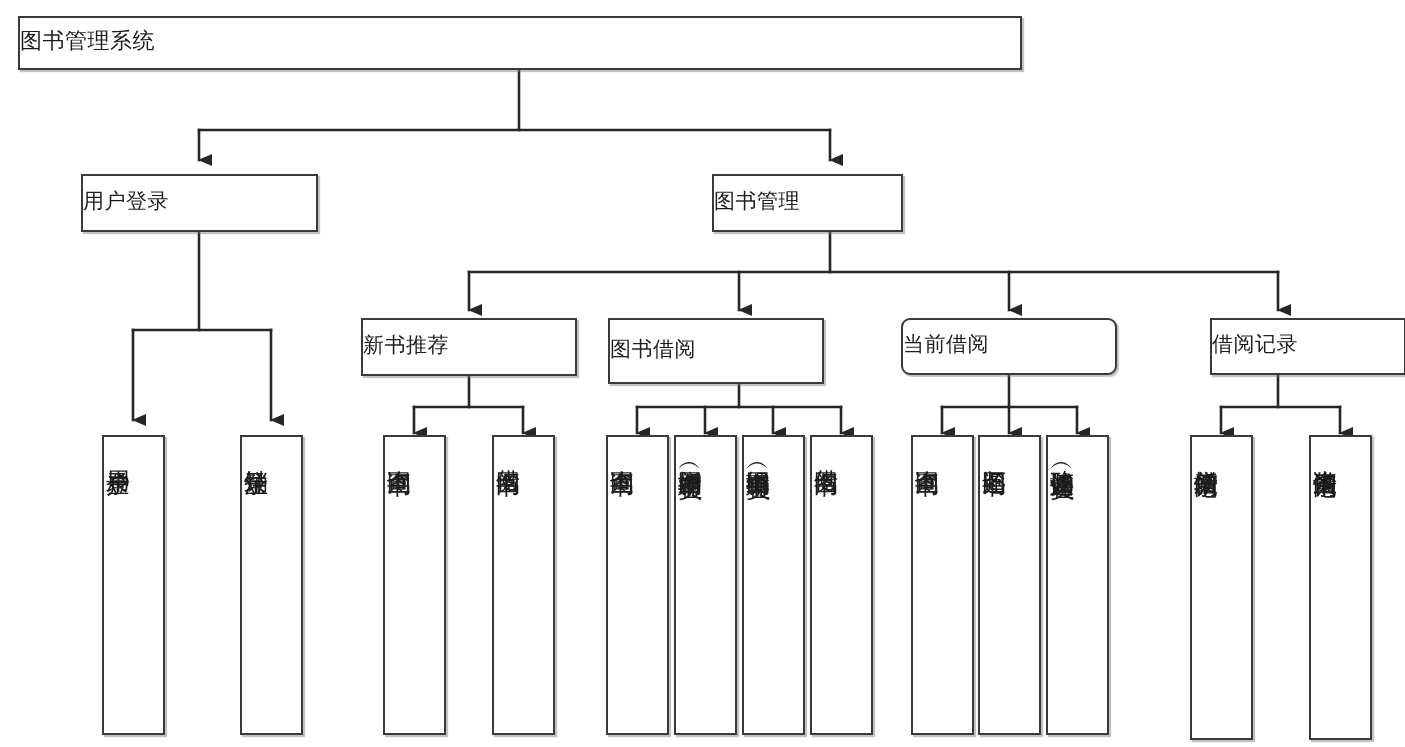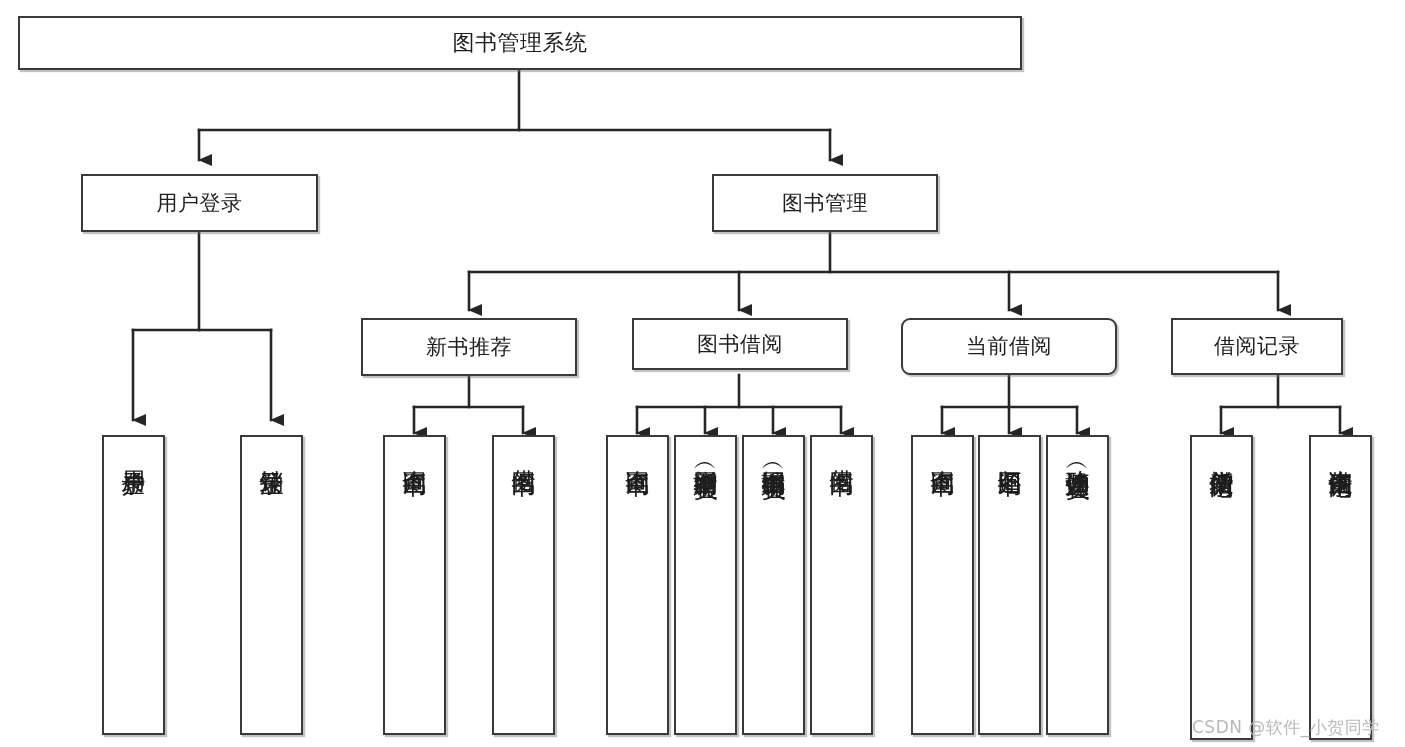--- a/index.html
+++ b/index.html
@@ -27,22 +27,23 @@
     pointer-events: none;
   }
   .node {
     position: absolute;
     box-sizing: border-box;
     background: #ffffff;
     border: 2px solid #3a3a3a;
     box-shadow: 2px 2px 1px rgba(120,120,120,0.45);
     display: flex;
     align-items: center;
-    justify-content: center;
+    justify-content: flex-start;
     color: #1d1d1d;
+    font-family: Liberation Mono, monospace;
   }
   .node .label {
     display: block;
     text-align: center;
     line-height: 1.18;
     letter-spacing: 0.5px;
   }
   
   .node.h .label {
     writing-mode: horizontal-tb;
@@ -131,37 +132,37 @@
   </svg>
 
   <div class="node h root" style="left:18px; top:16px; width:1004px; height:54px;">
     <span class="label">图书管理系统</span>
   </div>
 
   <div class="node h" style="left:81px; top:174px; width:237px; height:58px;">
     <span class="label">用户登录</span>
   </div>
 
-  <div class="node h" style="left:712px; top:174px; width:226px; height:58px;">
+  <div class="node h" style="left:712px; top:174px; width:191px; height:58px;">
     <span class="label">图书管理</span>
   </div>
 
   <div class="node h" style="left:361px; top:318px; width:216px; height:58px;">
     <span class="label">新书推荐</span>
   </div>
 
-  <div class="node h" style="left:632px; top:318px; width:216px; height:52px;">
+  <div class="node h" style="left:608px; top:318px; width:216px; height:66px;">
     <span class="label">图书借阅</span>
   </div>
 
   <div class="node h" style="left:901px; top:318px; width:216px; height:57px;border-radius:9px;">
     <span class="label">当前借阅</span>
   </div>
 
-  <div class="node h" style="left:1171px; top:318px; width:172px; height:57px;">
+  <div class="node h" style="left:1210px; top:318px; width:196px; height:57px;">
     <span class="label">借阅记录</span>
   </div>
 
   <div class="node v" style="left:102px; top:435px; width:63px; height:300px;">
     <span class="label">用户登录</span>
   </div>
 
   <div class="node v" style="left:240px; top:435px; width:63px; height:300px;">
     <span class="label">注销登录</span>
   </div>
@@ -203,15 +204,14 @@
   </div>
 
   <div class="node v" style="left:1190px; top:435px; width:63px; height:305px;">
     <span class="label">新增借阅记录</span>
   </div>
 
   <div class="node v" style="left:1309px; top:435px; width:63px; height:305px;">
     <span class="label">查询借阅记录</span>
   </div>
 
-  <div class="watermark" style="left:1192px; top:716px;">CSDN @软件_小贺同学</div>
 
 </div>
 
 </body></html>

